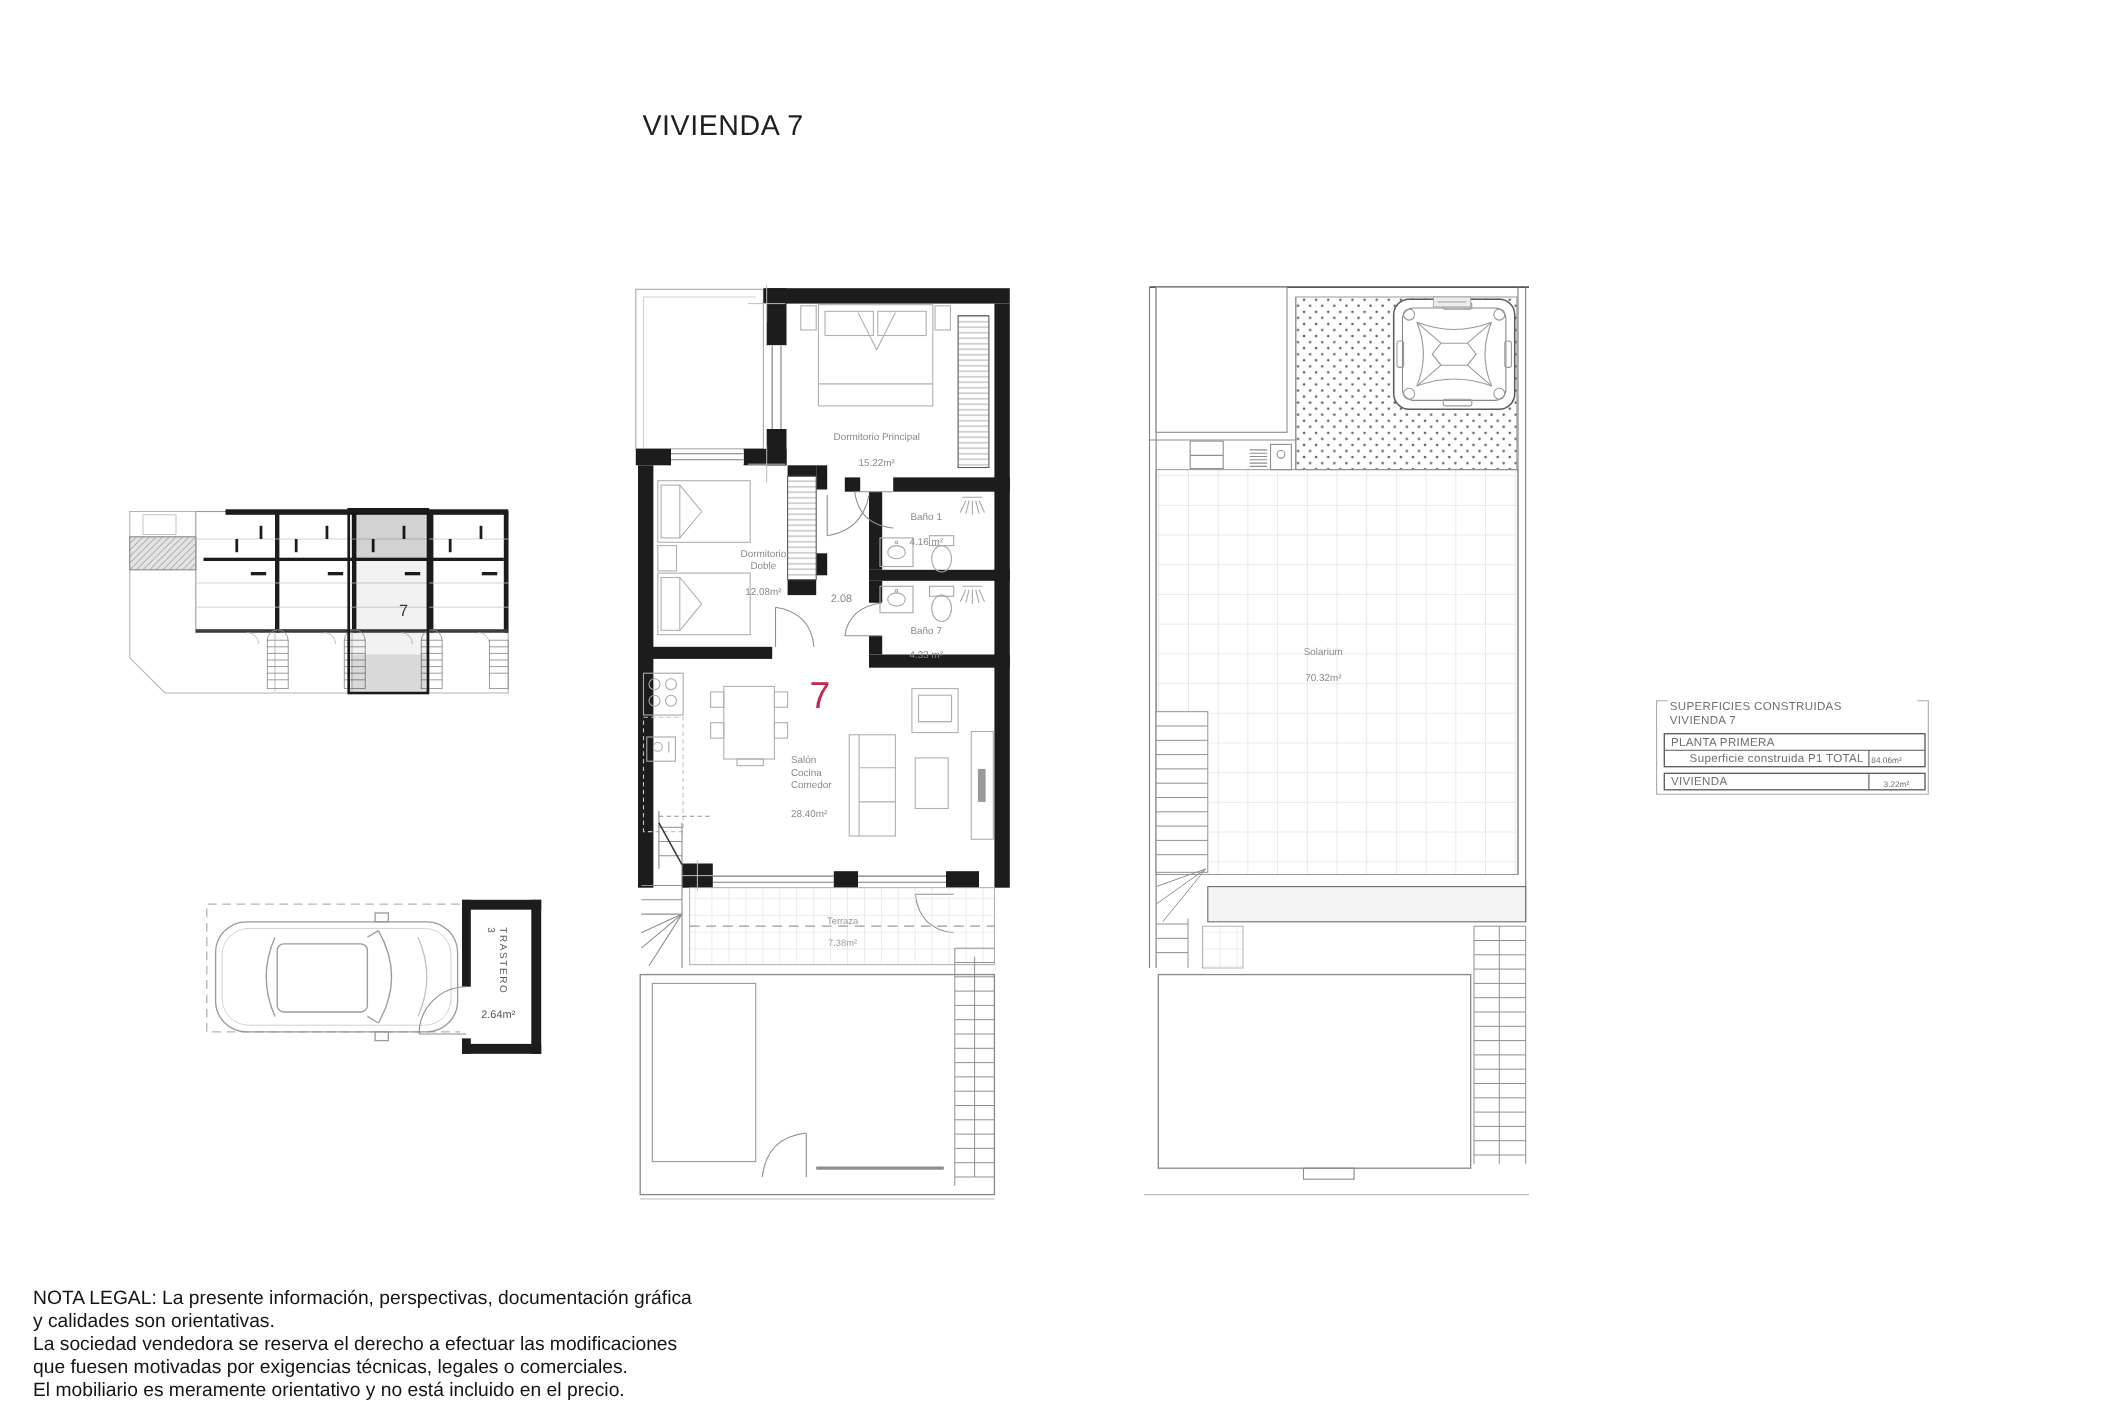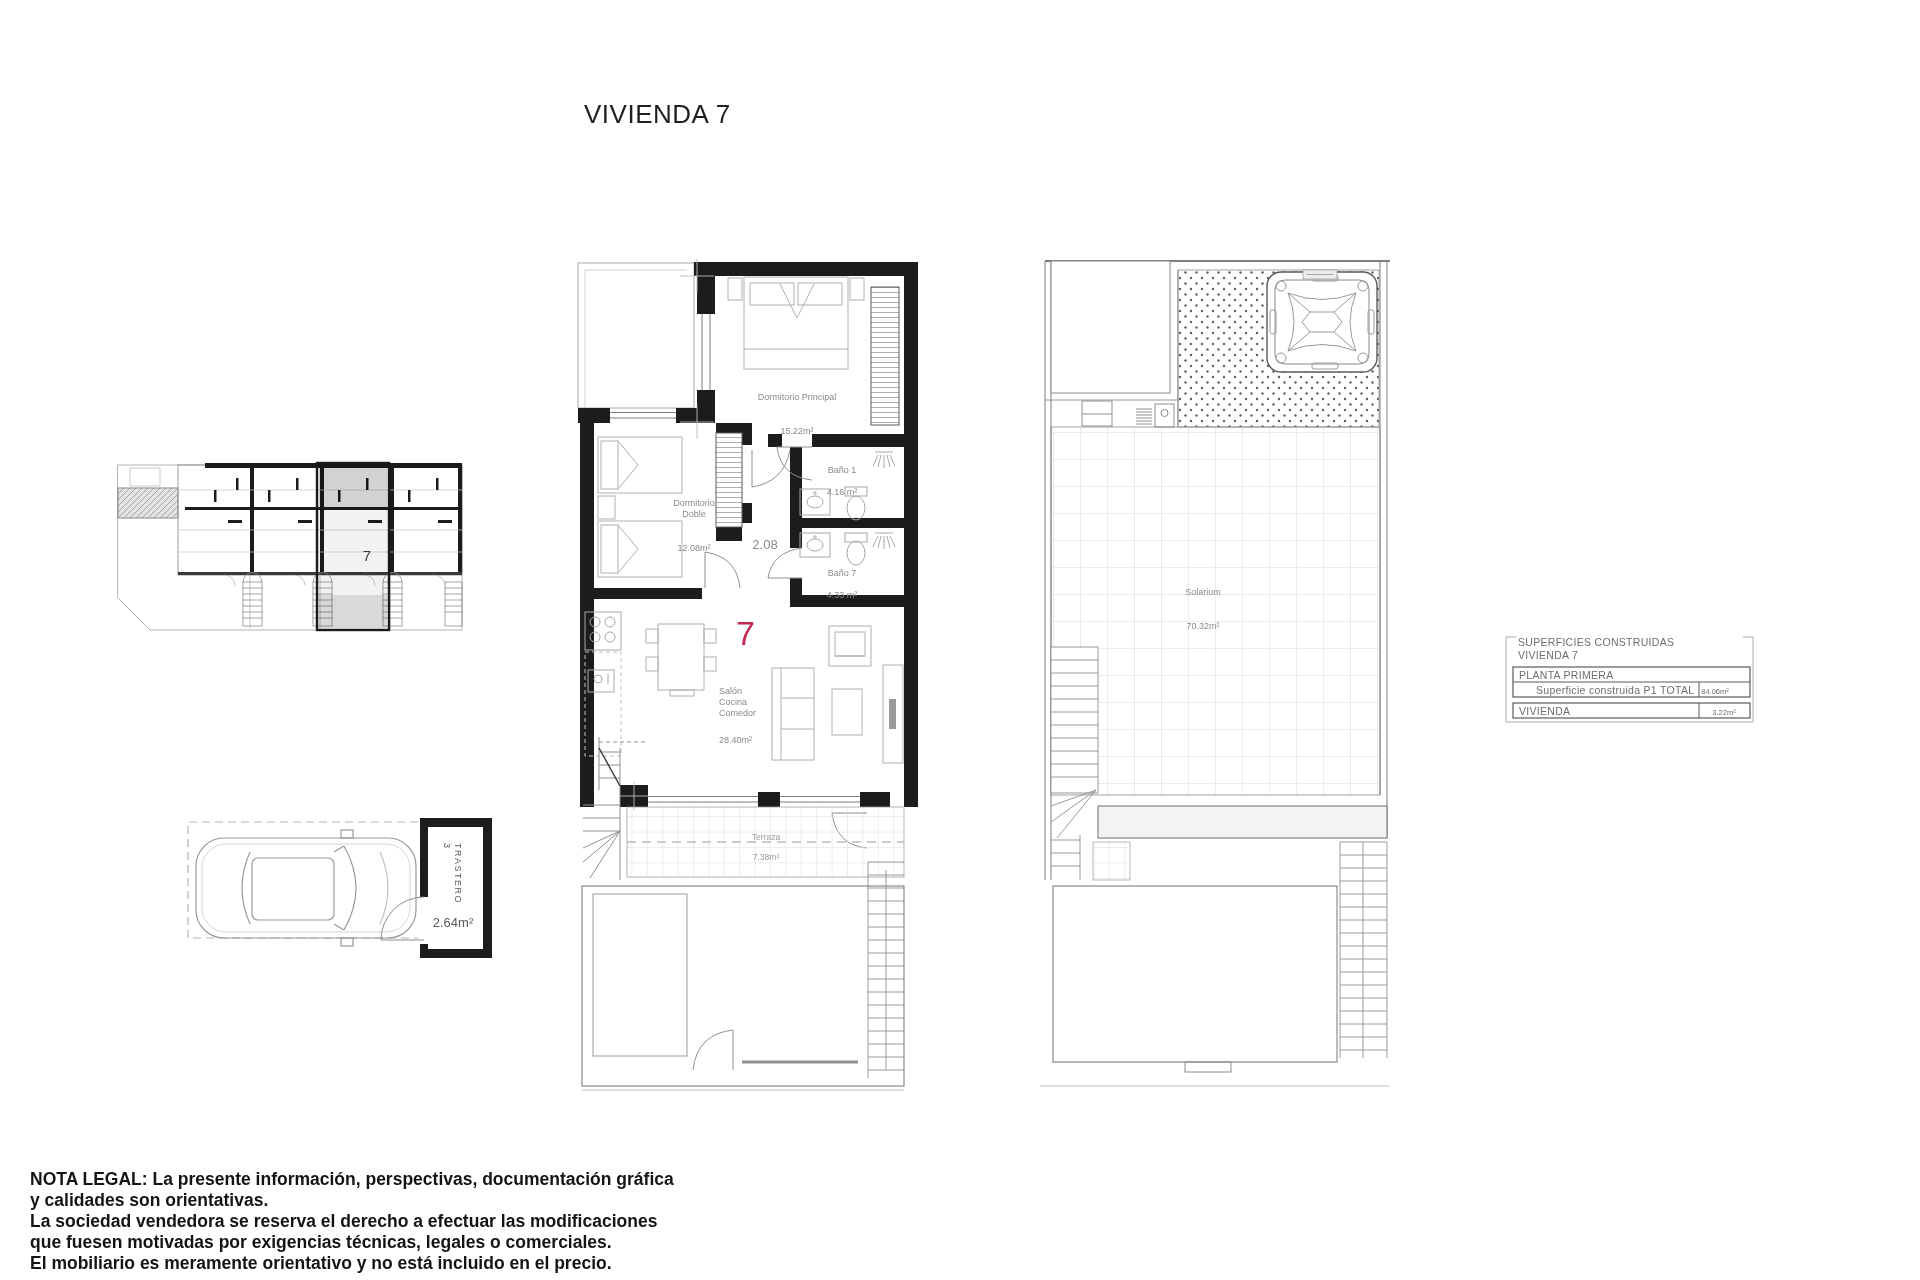--- a/index.html
+++ b/index.html
@@ -4,27 +4,27 @@
 <style>
   html,body{margin:0;padding:0;background:#fff;}
   .sheet{position:relative;width:1920px;height:1280px;background:#ffffff;overflow:hidden;
          font-family:"Liberation Sans", sans-serif;}
   .art{position:absolute;left:0;top:0;}
   .lbl{position:absolute;color:#8a8a8a;font-size:9px;line-height:11px;white-space:pre-line;}
   .ctr{text-align:center;}
   .title{font-size:26px;color:#1f1f1f;letter-spacing:.5px;}
   .accent7{font-size:34px;font-weight:500;}
   .keynum{font-size:15px;color:#3a3a3a;}
-  .tinydim{font-size:13px;color:#8a8a8a;}
+  .tinydim{font-size:10px;color:#8a8a8a;}
   .terr{color:#9b9b9b;font-size:8.5px;line-height:10px;}
   .tbl{color:#6e6e6e;font-size:10.5px;line-height:12px;letter-spacing:.3px;}
   .tblval{color:#6e6e6e;font-size:7.5px;}
   .legal{color:#141414;font-size:17.5px;line-height:21px;white-space:pre-line;}
   .vert{writing-mode:vertical-rl;color:#5a5a5a;font-size:9px;letter-spacing:1.5px;}
-  .area{margin-top:12px;}
+  .area{margin-top:2px;}
 </style>
 </head>
 <body>
 
 <div class="sheet">
 
 <svg class="art" width="1920" height="1280" viewBox="0 0 1920 1280">
   <defs>
     <pattern id="tile27" width="27" height="27" patternUnits="userSpaceOnUse">
       <path d="M27 0 H0 V27" fill="none" stroke="#d9d9d9" stroke-width="1"></path>
@@ -397,19 +397,19 @@
 <div class="lbl ctr tinydim" style="left:428px;top:917px;width:50px;color:#5a5a5a;">2.64m²</div>
 
 <div class="lbl tbl" style="left:1518px;top:636px;">SUPERFICIES CONSTRUIDAS</div>
 <div class="lbl tbl" style="left:1518px;top:649px;">VIVIENDA 7</div>
 <div class="lbl tbl" style="left:1519px;top:669px;">PLANTA PRIMERA</div>
 <div class="lbl tbl" style="left:1536px;top:684px;">Superficie construida P1 TOTAL</div>
 <div class="lbl tblval ctr" style="left:1699px;top:686px;width:32px;">84.06m²</div>
 <div class="lbl tbl" style="left:1519px;top:705px;">VIVIENDA</div>
 <div class="lbl tblval ctr" style="left:1699px;top:707px;width:50px;">3.22m²</div>
 
-<div class="lbl legal" style="left:30px;top:1169px;width:720px;font-weight:bold;">NOTA LEGAL: La presente información, perspectivas, documentación gráfica
+<div class="lbl legal" style="left:30px;top:1169px;width:720px;">NOTA LEGAL: La presente información, perspectivas, documentación gráfica
 y calidades son orientativas.
 La sociedad vendedora se reserva el derecho a efectuar las modificaciones
 que fuesen motivadas por exigencias técnicas, legales o comerciales.
 El mobiliario es meramente orientativo y no está incluido en el precio.</div>
 
 </div>
 
 </body></html>

